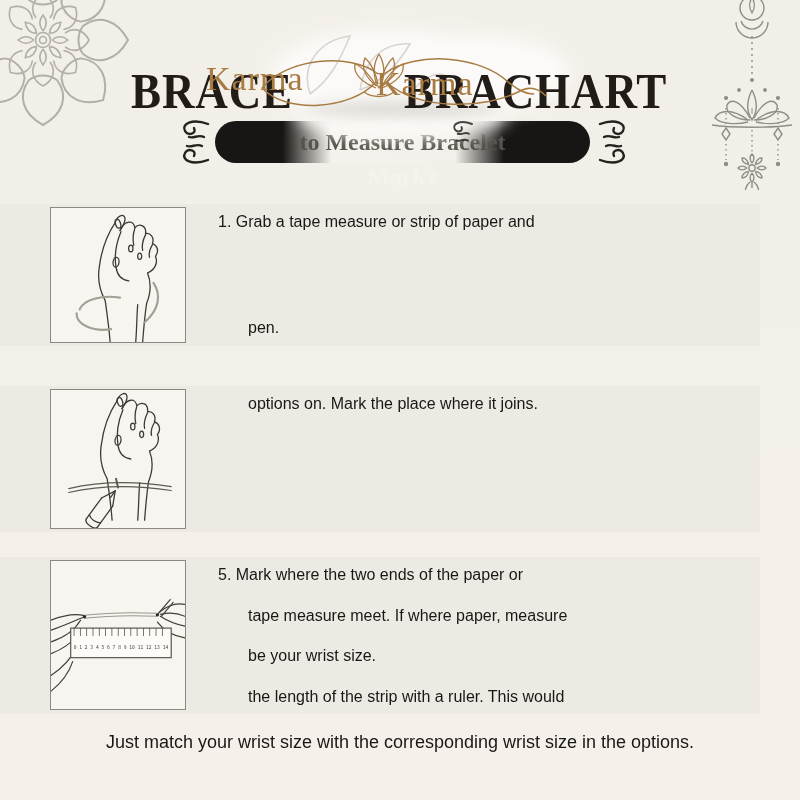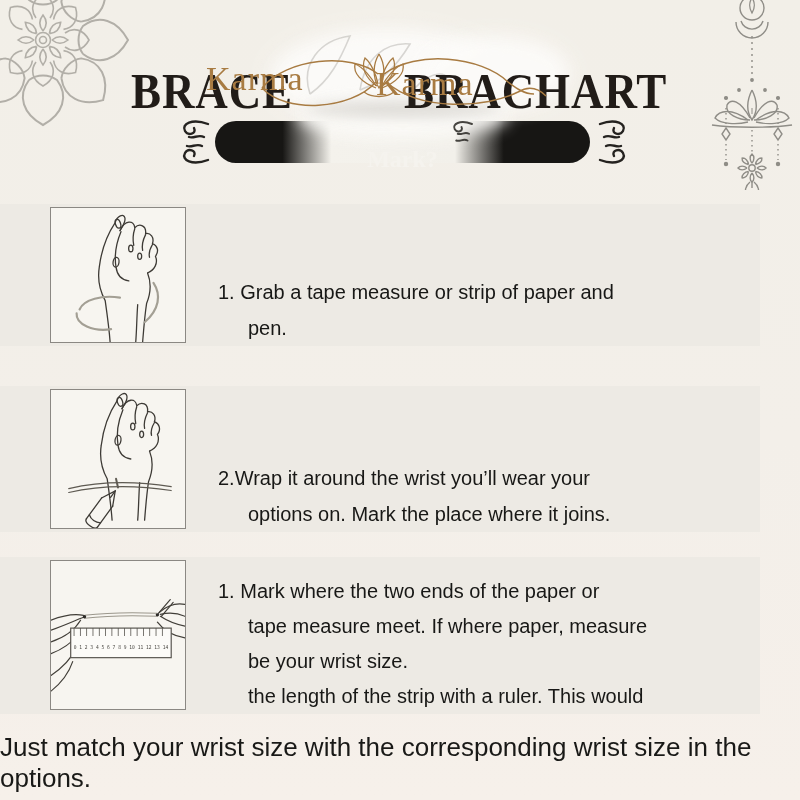--- a/index.html
+++ b/index.html
@@ -42,29 +42,29 @@
   
   .row{position:absolute;left:0;width:760px;background:#edeae4;z-index:2;}
   #row1{top:204px;height:142px;}
   #row2{top:386px;height:146px;}
   #row3{top:557px;height:157px;}
   .imgbox{
     position:absolute;left:50px;background:#f7f5f0;border:1px solid #8b8883;box-sizing:border-box;
   }
   .steptext{
     position:absolute;left:218px;top:0;bottom:0;width:560px;
-    display:flex;flex-direction:column;justify-content:flex-end;
-    font-size:20px;line-height:36px;color:#181816;
+    display:flex;flex-direction:column;justify-content:space-between;
+    font-size:16px;line-height:36px;color:#181816;
   }
   .steptext .ln{padding-left:30px;white-space:nowrap;}
   .steptext .ln.first{padding-left:0;}
   
   #footer{
-    position:absolute;left:0;top:732px;width:800px;text-align:left;
-    font-size:26px;color:#191917;z-index:2;
+    position:absolute;left:0;top:732px;width:800px;text-align:center;
+    font-size:18px;color:#191917;z-index:2;
   }
   svg{display:block;}
 </style>
 </head>
 <body>
 
 <svg class="abs" style="left:-45px;top:-48px;z-index:1" width="176" height="176" viewBox="0 0 176 176">
   <g transform="translate(88,88)" stroke="#b2afa8" fill="none" stroke-width="1.6">
     <circle r="3.5"></circle>
       <circle r="7.5"></circle>
@@ -184,20 +184,21 @@
     <path d="M30,38 C45,32 53,23 51,14 C43,17 34,28 30,36"></path>
     <path d="M12,42 C20,48 34,48 42,42"></path>
   </g>
 </svg>
 
 <div class="logo-word" id="logo-word-left">Karma</div>
 <div class="logo-word" id="logo-word-right">Karma</div>
 
 <div id="banner-pill">
   <span class="pill-light">How</span>
+  <span class="pill-faded">to Measure Bracelet</span>
   <span class="pill-light">Mark?</span>
 </div>
 
 <svg class="flourish" style="left:176px;top:116px" width="40" height="52" viewBox="0 0 40 52">
   <g stroke="#24221f" fill="none" stroke-width="2.4" stroke-linecap="round">
     <path d="M32,8 C16,2 5,8 9,15 C12,20 21,18 18,12"></path>
     <path d="M28,21 C22,18 18,23 13,21"></path>
     <path d="M26,30 C20,27 16,32 11,30"></path>
     <path d="M32,44 C16,50 5,44 9,37 C12,32 21,34 18,40"></path>
   </g>
@@ -261,21 +262,20 @@
         <path d="M57,116 L64,102 L71,116"></path>
         <path d="M64,102 L64,110"></path>
         <path d="M57,116 L57,142"></path>
         <path d="M71,116 L71,142"></path>
         <path d="M57,142 C57,147 71,147 71,142"></path>
         <path d="M57,137 C61,140 67,140 71,137"></path>
       </g>
     </svg>
   </div>
   <div class="steptext">
-    <div class="ln first">2.Wrap it around the wrist you’ll wear your</div>
     <div class="ln">options on. Mark the place where it joins.</div>
   </div>
 </div>
 
 <div class="row" id="row3">
   <div class="imgbox" style="top:3px;height:150px;width:136px">
     <svg width="134" height="148" viewBox="0 0 136 150">
       <g stroke="#413e38" fill="none" stroke-width="1.2" stroke-linecap="round">
         <path d="M0,60 C10,56 22,53 33,55"></path>
         <path d="M0,70 C12,66 25,60 33,57"></path>
@@ -295,20 +295,20 @@
       <text x="23" y="89" font-size="5.6" fill="#4c4a45" textLength="96" lengthAdjust="spacingAndGlyphs" font-family="DejaVu Sans Mono, monospace">0 1 2 3 4 5 6 7 8 9 10 11 12 13 14</text>
       <g stroke="#9b978c" fill="none" stroke-width="1.1">
         <path d="M34,55 C60,52 85,52 108,53"></path>
         <path d="M34,58 C60,55 85,55 108,56"></path>
       </g>
       <circle cx="34" cy="56.5" r="1.7" fill="#2c2a27"></circle>
       <circle cx="108" cy="54.5" r="1.7" fill="#2c2a27"></circle>
     </svg>
   </div>
   <div class="steptext" style="line-height:35px">
-    <div class="ln first">1. Mark where the two ends of the paper or</div>
+    <div class="ln first">5. Mark where the two ends of the paper or</div>
     <div class="ln">tape measure meet. If where paper, measure</div>
     <div class="ln">be your wrist size.</div>
     <div class="ln">the length of the strip with a ruler. This would</div>
   </div>
 </div>
 
 <div id="footer">Just match your wrist size with the corresponding wrist size in the options.</div>
 
 </body></html>

